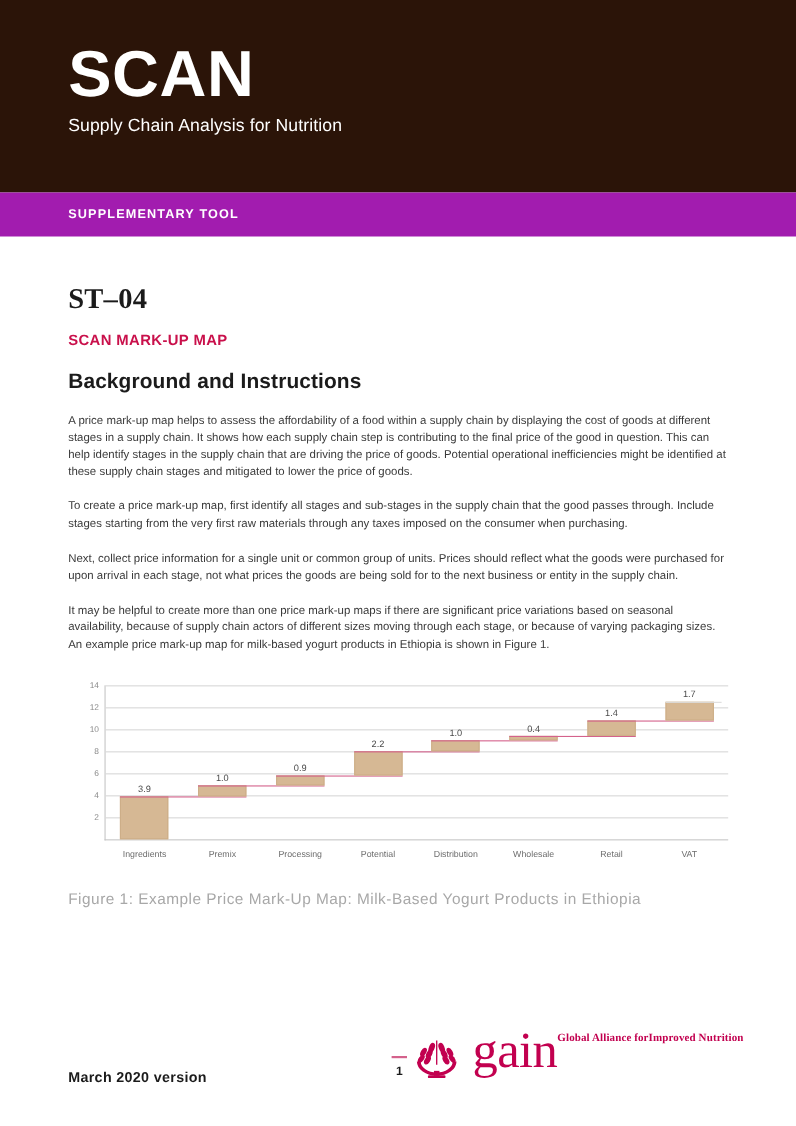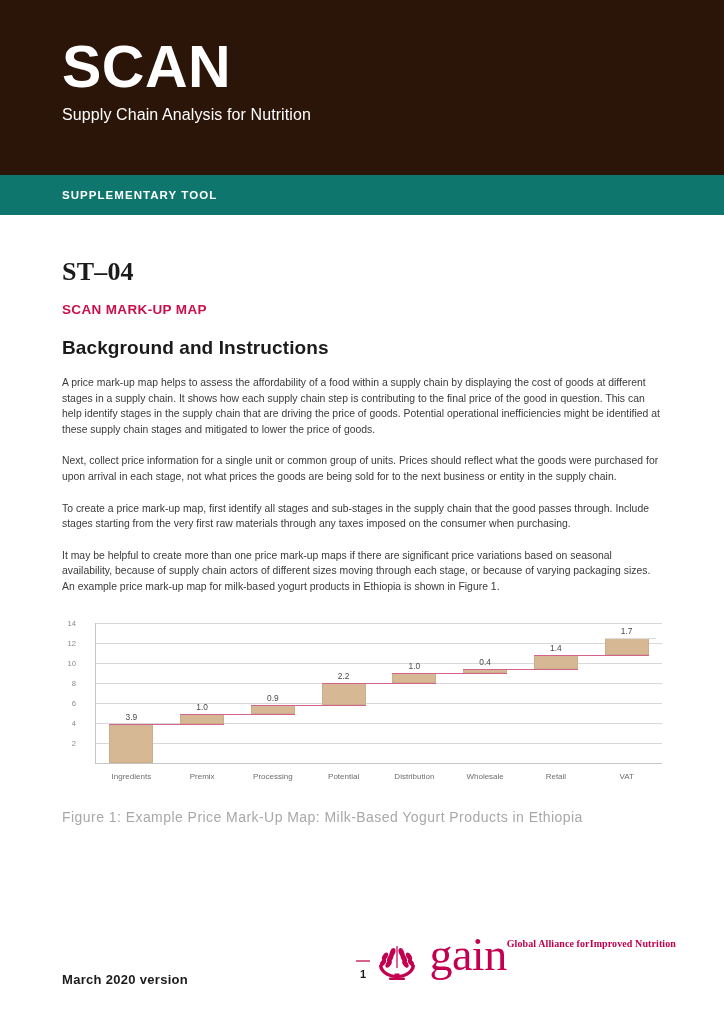--- a/index.html
+++ b/index.html
@@ -76,21 +76,21 @@
     color: #ffffff;
     font-weight: 400;
     letter-spacing: 0.1px;
   }
 
   
   .band {
     position: relative;
     width: 724px;
     height: 40px;
-    background: #0f766e;
+    background: #a21caf;
     display: flex;
     align-items: center;
   }
   .band-label {
     margin-left: 62px;
     color: #ffffff;
     font-size: 11.5px;
     font-weight: bold;
     letter-spacing: 1.05px;
   }
@@ -157,21 +157,21 @@
     position: absolute;
     left: 0;
     right: 0;
     height: 1px;
     background: #d8d8d8;
   }
   .ytick {
     position: absolute;
     right: 100%;
     transform: translateY(-50%);
-    margin-right: 20px;
+    margin-right: 6px;
     font-size: 7.6px;
     color: #8a8a8a;
     white-space: nowrap;
   }
   .bar {
     position: absolute;
     background: #d6b894;
     border: 1px solid #cdae88;
     box-sizing: border-box;
   }
@@ -280,22 +280,22 @@
   <div class="band-label">SUPPLEMENTARY TOOL</div>
 </div>
 
 <div class="page">
 
   <div class="doc-code">ST–04</div>
   <div class="doc-subtitle">SCAN MARK-UP MAP</div>
   <div class="section-heading">Background and Instructions</div>
 
   <p class="body-text">A price mark-up map helps to assess the affordability of a food within a supply chain by displaying the cost of goods at different stages in a supply chain. It shows how each supply chain step is contributing to the final price of the good in question. This can help identify stages in the supply chain that are driving the price of goods. Potential operational inefficiencies might be identified at these supply chain stages and mitigated to lower the price of goods.</p>
+  <p class="body-text">To create a price mark-up map, first identify all stages and sub-stages in the supply chain that the good passes through. Include stages starting from the very first raw materials through any taxes imposed on the consumer when purchasing.</p>
   <p class="body-text">Next, collect price information for a single unit or common group of units. Prices should reflect what the goods were purchased for upon arrival in each stage, not what prices the goods are being sold for to the next business or entity in the supply chain.</p>
-  <p class="body-text">To create a price mark-up map, first identify all stages and sub-stages in the supply chain that the good passes through. Include stages starting from the very first raw materials through any taxes imposed on the consumer when purchasing.</p>
   <p class="body-text">It may be helpful to create more than one price mark-up maps if there are significant price variations based on seasonal availability, because of supply chain actors of different sizes moving through each stage, or because of varying packaging sizes. An example price mark-up map for milk-based yogurt products in Ethiopia is shown in Figure 1.</p>
 
   <div class="figure">
     <div class="chart">
       <div class="chart-plot" id="plot">
           <div class="gridline" style="top: 120px;"></div>
           <div class="ytick" style="top: 120px;">2</div>
           <div class="gridline" style="top: 100px;"></div>
           <div class="ytick" style="top: 100px;">4</div>
           <div class="gridline" style="top: 80px;"></div>

